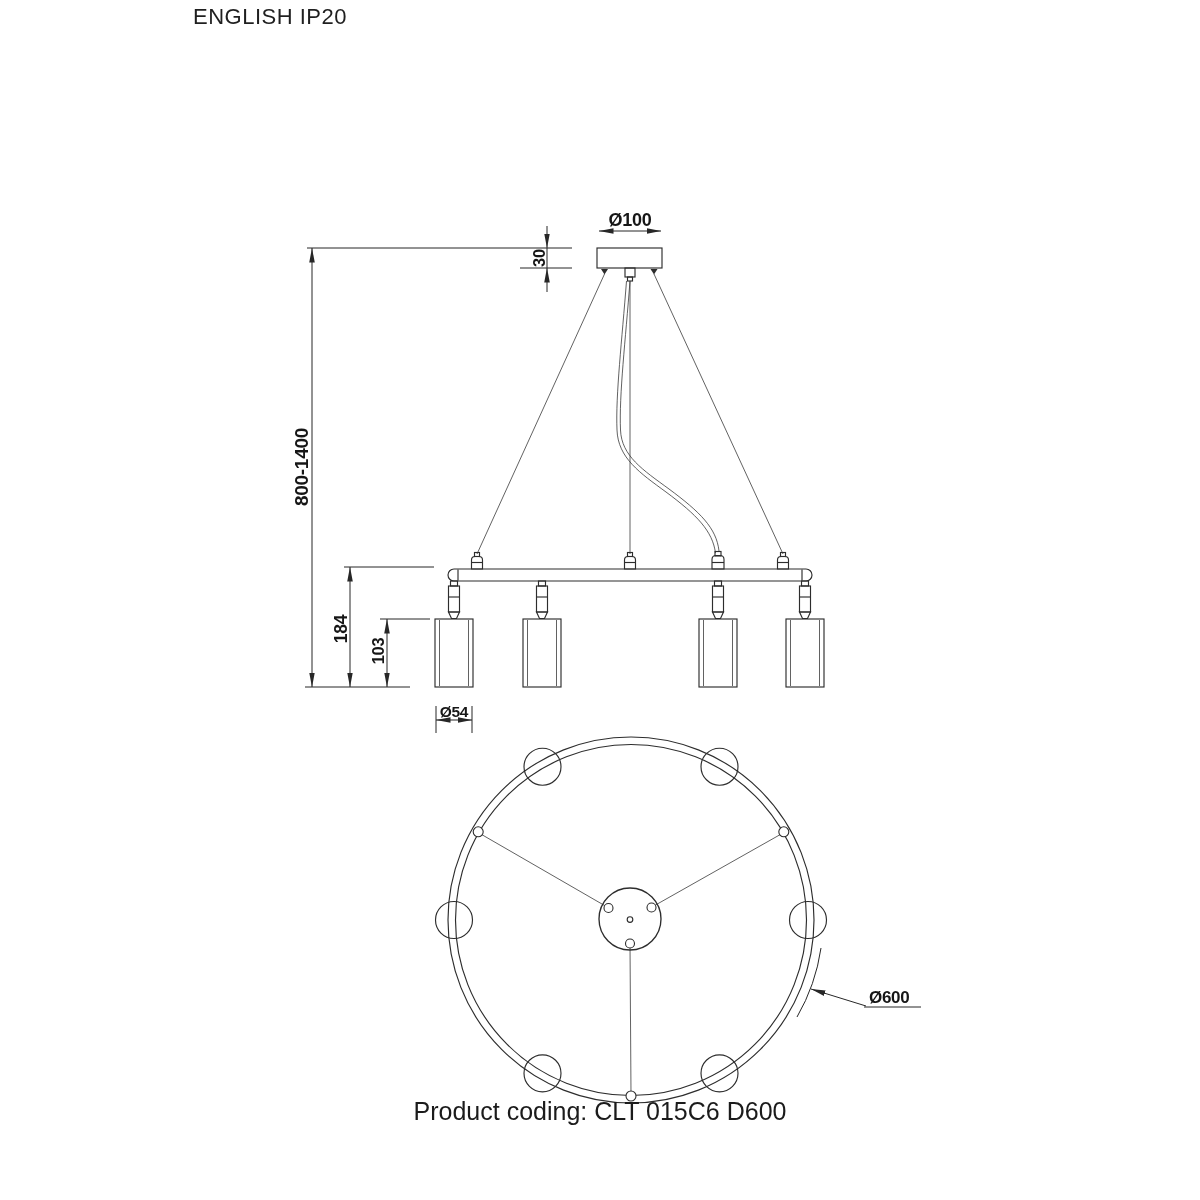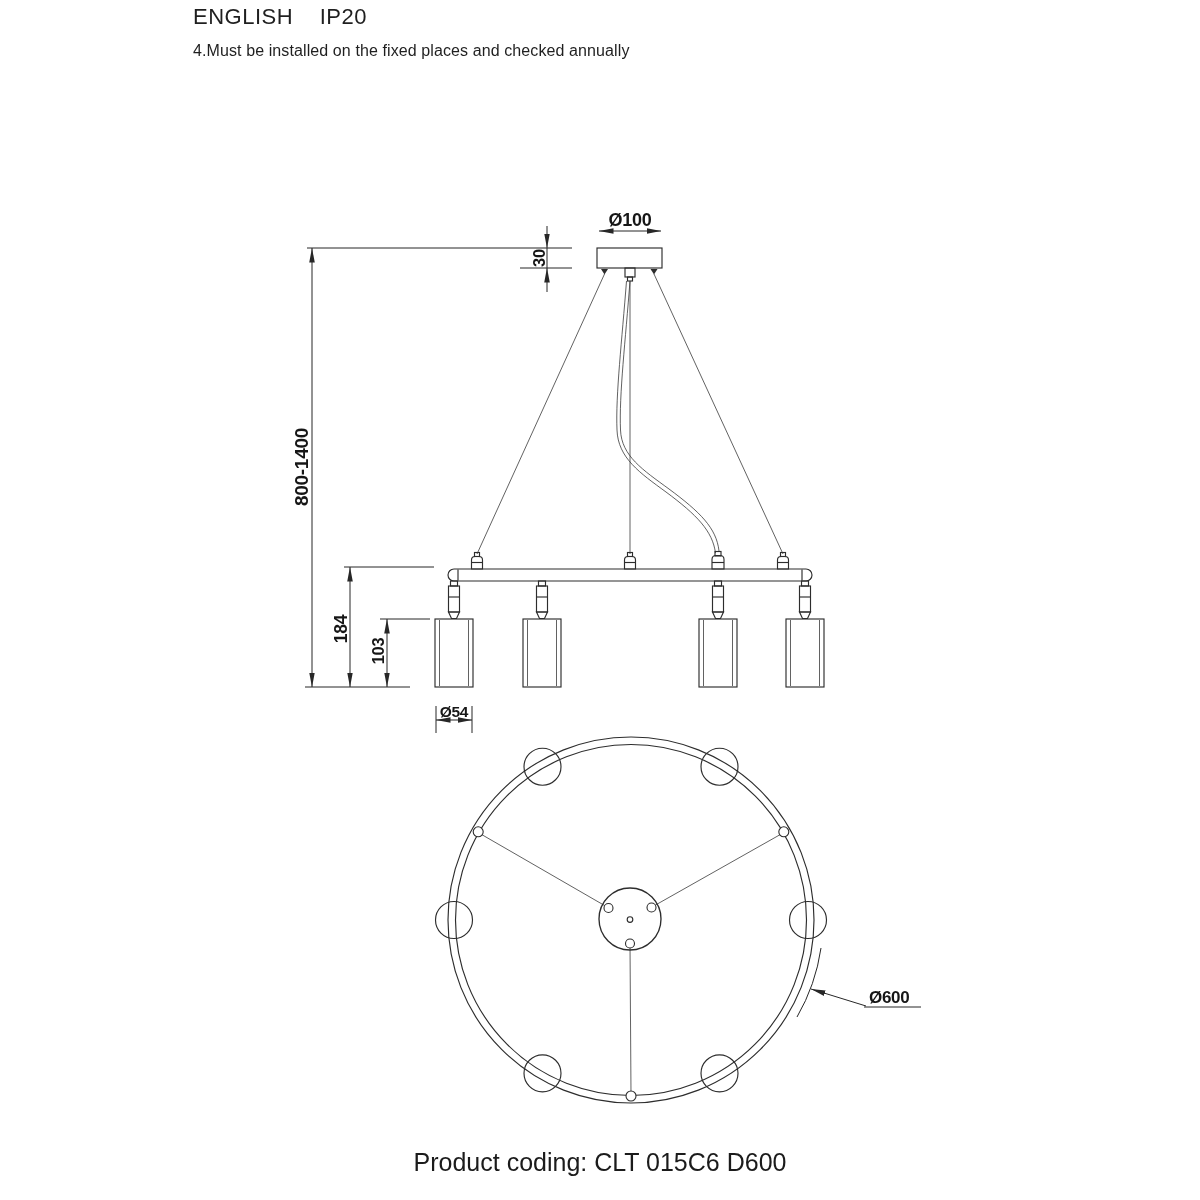--- a/index.html
+++ b/index.html
@@ -8,29 +8,29 @@
     width:1200px;height:1200px;
     background:#ffffff;
     font-family:"Liberation Sans", sans-serif;
     color:#1a1a1a;
     overflow:hidden;
   }
   .hdr{
     position:absolute;left:193px;top:4px;
     font-size:22px;letter-spacing:.5px;color:#1f1f1f;
   }
-  .hdr .gap{display:inline-block;margin-left:20px;}
+  .hdr .gap{display:inline-block;}
   .spec{
     position:absolute;left:193px;top:41px;width:780px;
     font-size:16px;line-height:20.1px;color:#1f1f1f;
     letter-spacing:.1px;
   }
   .drawing{position:absolute;left:0;top:0;}
   .footer{
-    position:absolute;left:0;top:1148px;width:1200px;
+    position:absolute;left:0;top:1097px;width:1200px;
     text-align:center;font-size:25px;color:#1b1b1b;
   }
   
   .ln{stroke:#2d2d2d;stroke-width:1.15;fill:none;}
   .thk{stroke:#2d2d2d;stroke-width:1.35;fill:none;}
   .thin{stroke:#3a3a3a;stroke-width:.8;fill:none;}
   .dim{stroke:#272727;stroke-width:1;fill:none;}
   .mask{fill:#ffffff;stroke:#2d2d2d;stroke-width:1.1;}
   .solid{fill:#2d2d2d;stroke:none;}
   .dimtext{
@@ -42,21 +42,20 @@
 <body>
 
 <div class="page">
 
   <div class="hdr">
     <span>ENGLISH</span>
     <span class="gap">IP20</span>
   </div>
 
   <div class="spec">
-    <div>4.Must be installed on the fixed places and checked annually</div>
   </div>
 
   <svg class="drawing" width="1200" height="1200" viewBox="0 0 1200 1200">
     <defs>
       <marker id="arr" markerUnits="userSpaceOnUse" markerWidth="15" markerHeight="7" refX="14.5" refY="3.5" orient="auto-start-reverse">
         <path d="M0,0.7 L14.5,3.5 L0,6.3 Z" fill="#272727"></path>
       </marker>
     </defs>
 
     <g>

